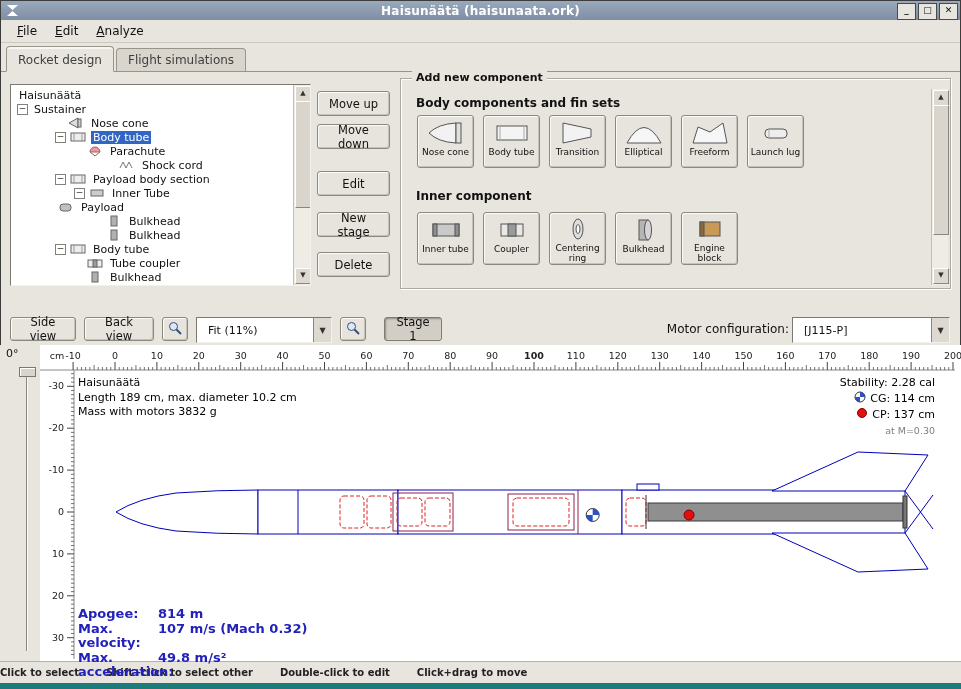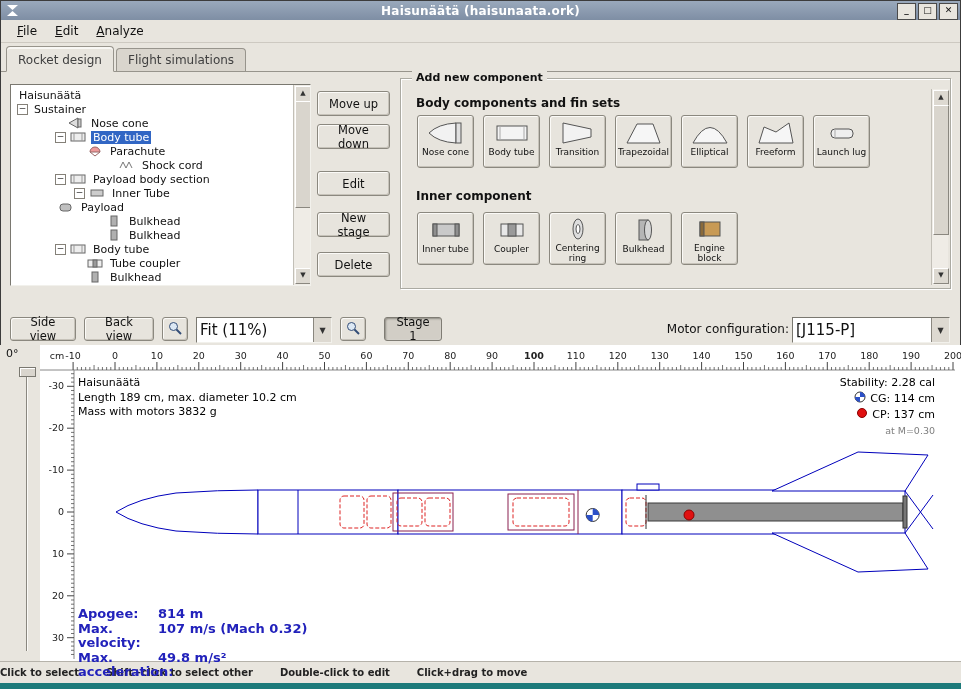--- a/index.html
+++ b/index.html
@@ -52,21 +52,21 @@
   .pal-row{position:absolute;left:16px;display:flex;gap:9px;}
   #prow0{top:36px}#prow1{top:133px}
   .pal-btn{width:57px;height:53px;display:flex;flex-direction:column;align-items:center;justify-content:flex-start;padding:3px 1px 2px;}
   .pal-icon{height:27px;display:flex;align-items:center;justify-content:center;}
   .pal-label{font-size:9px;line-height:10px;text-align:center;margin-top:1px;}
 
   
   .tb-btn{position:absolute;top:317px;height:24px;}
   .pressed{background:#d2cec6;box-shadow:inset 1px 1px 2px #8f8c84,inset -1px -1px 0 #d8d5ce;border:1px solid #7f7c74;}
   .combo{position:absolute;top:317px;height:24px;background:#fff;border:1px solid;border-color:#7a7870 #f2f1ec #f2f1ec #7a7870;display:flex;align-items:center;}
-  .combo-text{flex:1;font-size:15px;padding-left:3px;white-space:nowrap;overflow:hidden;color:#111;}
+  .combo-text{flex:1;font-size:11px;padding-left:11px;white-space:nowrap;overflow:hidden;color:#111;}
   .combo-arrow{width:17px;align-self:stretch;background:#ddd9d1;border-left:1px solid #8a877f;font-size:8px;display:flex;align-items:center;justify-content:center;color:#333;}
   .motor-label{position:absolute;top:317px;right:172px;height:24px;display:flex;align-items:center;font-size:12px;color:#111;}
 
   
   .view{position:absolute;left:0;top:345px;width:961px;height:316px;background:#fff;}
   #view-svg{position:absolute;left:0;top:0;}
   .rot-panel{position:absolute;left:0;top:0;width:40px;height:316px;background:#e8e5de;z-index:2;}
   .rot-label{position:absolute;left:6px;top:2px;font-size:11px;color:#111;}
   .rot-track{position:absolute;left:26px;top:24px;bottom:10px;width:0;border-left:1px solid #8a877f;border-right:1px solid #fbfaf7;}
   .rot-knob{position:absolute;left:19px;top:22px;width:15px;height:8px;background:#d9d5cd;border:1px solid #7a7870;box-shadow:inset 1px 1px 0 #fff;}
@@ -279,28 +279,20 @@
           </span>
           <span class="pal-label">Body tube</span>
         </button>
         <button class="btn3d pal-btn">
           <span class="pal-icon">
             <svg width="40" height="26" viewBox="0 0 40 26">
               <polygon points="5,3 33,9 33,17 5,23" fill="#f2f2f2" stroke="#555"></polygon>
             </svg>
           </span>
           <span class="pal-label">Transition</span>
-        </button>
-        <button class="btn3d pal-btn">
-          <span class="pal-icon">
-            <svg width="40" height="26" viewBox="0 0 40 26">
-              <polygon points="3,23 13,4 29,4 36,23" fill="#f6f6f6" stroke="#555"></polygon>
-            </svg>
-          </span>
-          <span class="pal-label">Trapezoidal</span>
         </button>
         <button class="btn3d pal-btn">
           <span class="pal-icon">
             <svg width="40" height="26" viewBox="0 0 40 26">
               <path d="M3,23 Q20,-8 37,23 Z" fill="#f6f6f6" stroke="#555"></path>
             </svg>
           </span>
           <span class="pal-label">Elliptical</span>
         </button>
         <button class="btn3d pal-btn">

